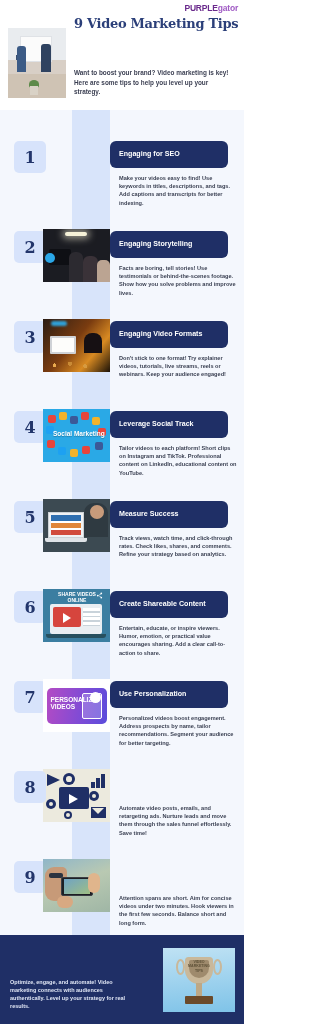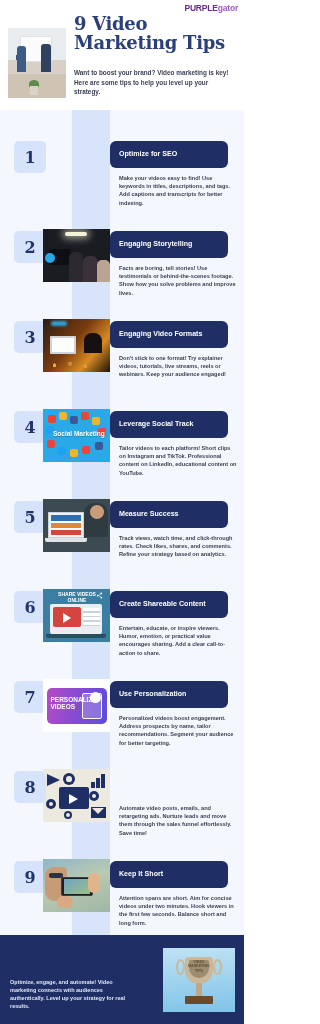--- a/index.html
+++ b/index.html
@@ -26,21 +26,21 @@
   }
   .hero-img .wb { position: absolute; left: 12px; top: 8px; width: 32px; height: 26px; background: #fbfbfb; border: 1px solid #dfe2e6; }
   .hero-img .p-a { position: absolute; left: 9px; top: 18px; width: 9px; height: 26px; background: #3c5b86; border-radius: 3px 3px 0 0; }
   .hero-img .p-b { position: absolute; left: 33px; top: 16px; width: 10px; height: 28px; background: #2f4260; border-radius: 3px 3px 0 0; }
   .hero-img .tbl { position: absolute; left: 0; bottom: 0; width: 58px; height: 24px; background: #cfc3b4; }
   .hero-img .pot { position: absolute; left: 22px; bottom: 3px; width: 8px; height: 9px; background: #d9d2c6; }
   .hero-img .plant { position: absolute; left: 21px; bottom: 10px; width: 10px; height: 8px; background: #5d8a4a; border-radius: 50% 50% 30% 30%; }
   .hero-title {
     position: absolute; left: 74px; top: 14px; width: 168px;
     font-family: "DejaVu Serif", serif; font-weight: bold;
-    font-size: 18px; line-height: 19px; color: #2b3f79; letter-spacing: -0.3px;
+    font-size: 13px; line-height: 19px; color: #2b3f79; letter-spacing: -0.3px;
   }
   .hero-sub {
     position: absolute; left: 74px; top: 68px; width: 162px;
     font-size: 6.4px; line-height: 9.5px; color: #3b3f52; font-weight: bold;
   }
 
   
   .body-area { position: relative; width: 244px; height: 825px; background: #f4f7fd; }
   .stripe { position: absolute; left: 72px; top: 0; width: 38px; height: 825px; background: #d8e4fa; }
 
@@ -188,21 +188,21 @@
     <div class="hero-title">9 Video Marketing Tips</div>
     <div class="hero-sub">Want to boost your brand? Video marketing is key! Here are some tips to help you level up your strategy.</div>
   </div>
 
   <div class="body-area">
     <div class="stripe"></div>
 
     <div class="tip" style="top:21px">
       <div class="num-badge">1</div>
       <div class="title-pill">
-          <span>Optimize for SEO</span>
+          <span>Engaging for SEO</span>
         </div>
       <div class="tip-body">Make your videos easy to find! Use keywords in titles, descriptions, and tags. Add captions and transcripts for better indexing.</div>
     </div>
 
     <div class="tip" style="top:111px">
       <div class="num-badge">2</div>
       <div class="thumb t-story">
         <div class="lightbar"></div>
         <div class="cam"></div>
         <div class="lens"></div>
@@ -326,23 +326,20 @@
     <div class="tip" style="top:741px">
       <div class="num-badge">9</div>
       <div class="thumb t-short">
         <div class="headp"></div>
         <div class="glass"></div>
         <div class="phone"></div>
         <div class="pscr"></div>
         <div class="hand1"></div>
         <div class="hand2"></div>
       </div>
-      <div class="title-pill">
-          <span>Keep It Short</span>
-        </div>
       <div class="tip-body">Attention spans are short. Aim for concise videos under two minutes. Hook viewers in the first few seconds. Balance short and long form.</div>
     </div>
   </div>
 
   <div class="footer">
     <div class="footer-body">Optimize, engage, and automate! Video marketing connects with audiences authentically. Level up your strategy for real results.</div>
     <div class="trophy-box">
       <div class="hl l"></div>
       <div class="hl r"></div>
       <div class="cup"></div>

